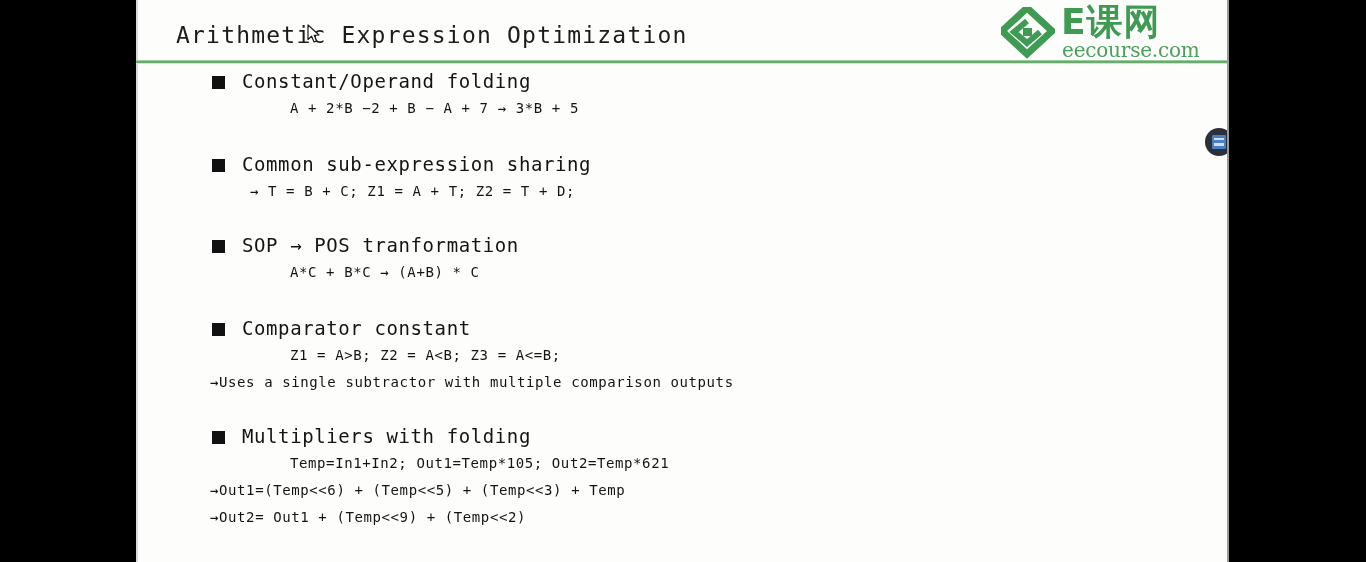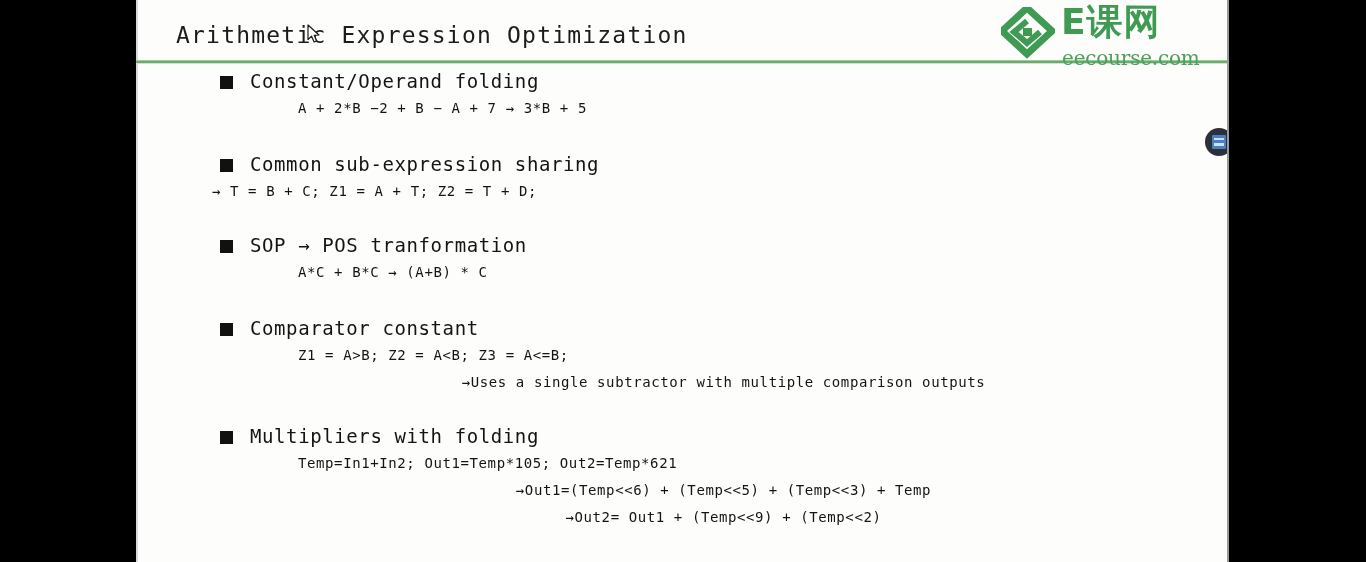--- a/index.html
+++ b/index.html
@@ -120,39 +120,39 @@
     font-size: 36px;
     font-weight: bold;
     color: #3f9b53;
     letter-spacing: 1px;
     line-height: 38px;
     white-space: nowrap;
   }
   .logo-domain {
     position: absolute;
     left: 1px;
-    top: 44px;
+    top: 36px;
     font-family: "DejaVu Serif", serif;
     font-size: 20px;
     color: #4aa05c;
     letter-spacing: -0.2px;
     line-height: 20px;
     white-space: nowrap;
   }
 
   
   .slide-body {
     position: absolute;
     left: 0;
     top: 68px;
     width: 1093px;
   }
   .bullet-block {
     position: relative;
-    margin: 0 0 0 8px;
+    margin: 0 0 0 0;
   }
   .bullet-head {
     position: relative;
     padding-left: 106px;
     font-family: "DejaVu Sans Mono", monospace;
     font-size: 19px;
     letter-spacing: 0.6px;
     color: #141414;
     line-height: 27px;
     white-space: nowrap;
@@ -167,22 +167,22 @@
   }
   .bullet-line {
     font-family: "DejaVu Sans Mono", monospace;
     font-size: 14px;
     letter-spacing: 0.6px;
     color: #141414;
     line-height: 27px;
     white-space: nowrap;
   }
   .ind-1 { padding-left: 154px; }
-  .ind-arrow { padding-left: 68px; }
-  .ind-arrow-tight { padding-left: 74px; text-align: center; }
+  .ind-arrow { padding-left: 114px; }
+  .ind-arrow-tight { padding-left: 74px; }
   .gap { height: 29px; }
   .gap-sm { height: 27px; }
 
   
   .note-badge {
     position: absolute;
     left: 1069px;
     top: 128px;
     width: 28px;
     height: 28px;

